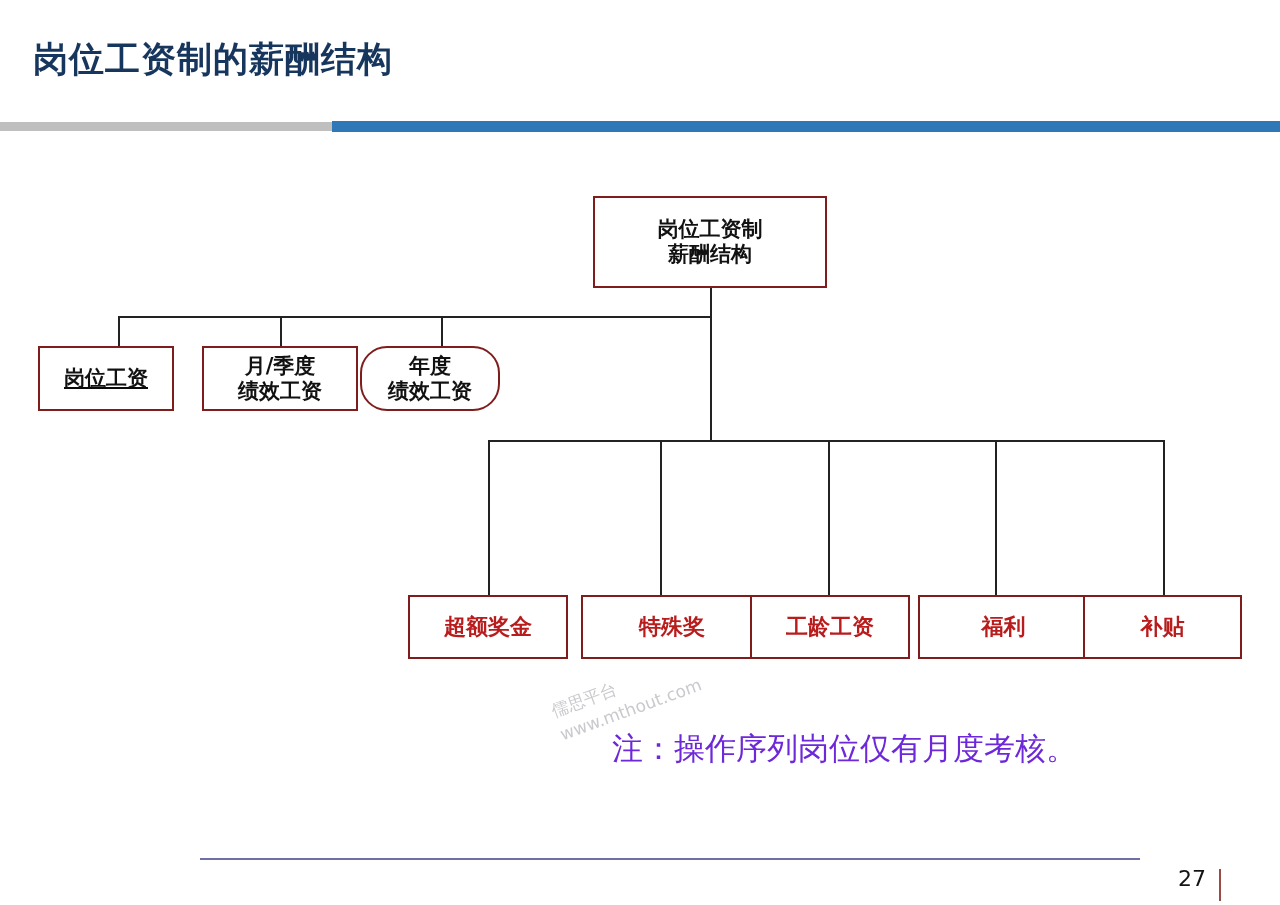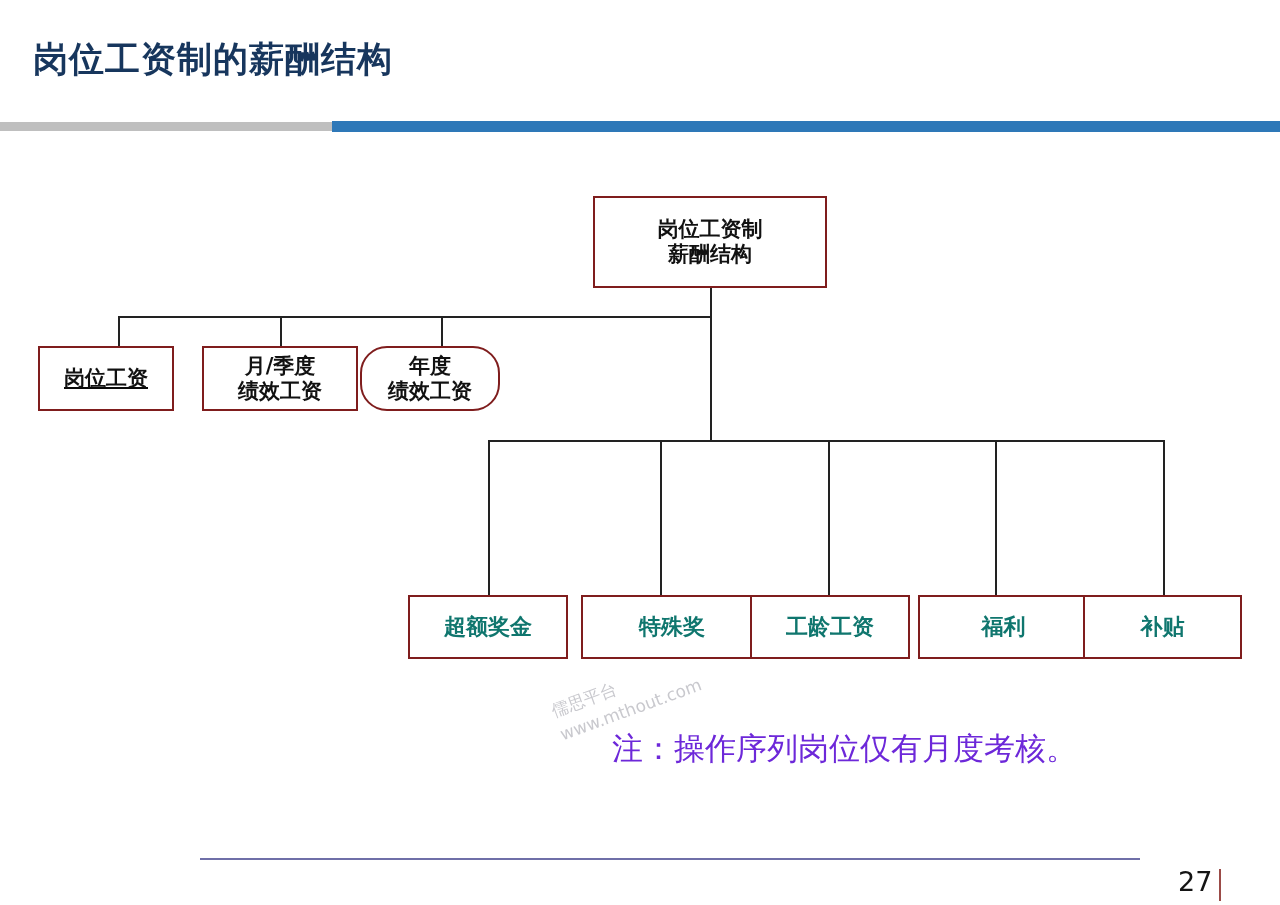--- a/index.html
+++ b/index.html
@@ -63,21 +63,21 @@
   }
   .node-text {
     font-weight: bold;
     line-height: 1.18;
     white-space: pre-line;
   }
   .node.dark {
     color: #0a0a0a;
   }
   .node.accent .node-text {
-    color: #0f766e;
+    color: #b91c1c;
   }
 
   .node-root { left: 593px; top: 196px; width: 234px; height: 92px; }
   .node-root .node-text { font-size: 21px; color: #111111; }
 
   .node-mid { top: 346px; height: 65px; }
   .node-mid .node-text { font-size: 21px; color: #111111; }
   .node-m1 { left: 38px;  width: 136px; text-decoration: underline; }
   .node-m2 { left: 202px; width: 156px; }
   .node-m3 { left: 360px; width: 140px; border-radius: 27px; }
@@ -151,21 +151,21 @@
     left: 200px;
     top: 858px;
     width: 940px;
     height: 2px;
     background: #6F6FA8;
   }
   .page-number {
     position: absolute;
     left: 1178px;
     top: 866px;
-    font-size: 27px;
+    font-size: 22px;
     color: #141414;
   }
   .edge-tick {
     position: absolute;
     left: 1219px;
     top: 869px;
     width: 2px;
     height: 32px;
     background: #9B4B47;
   }

